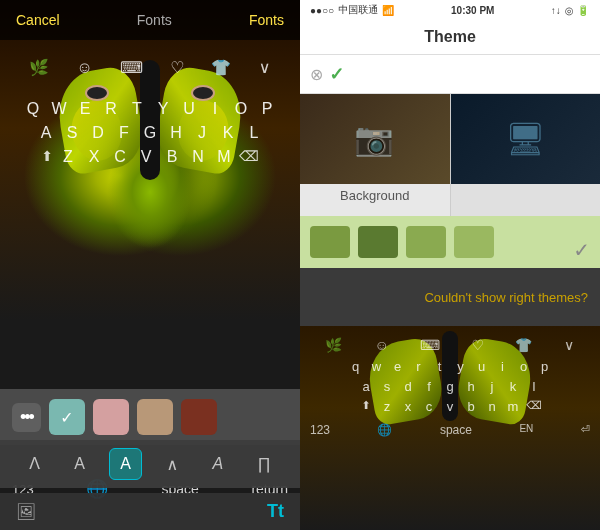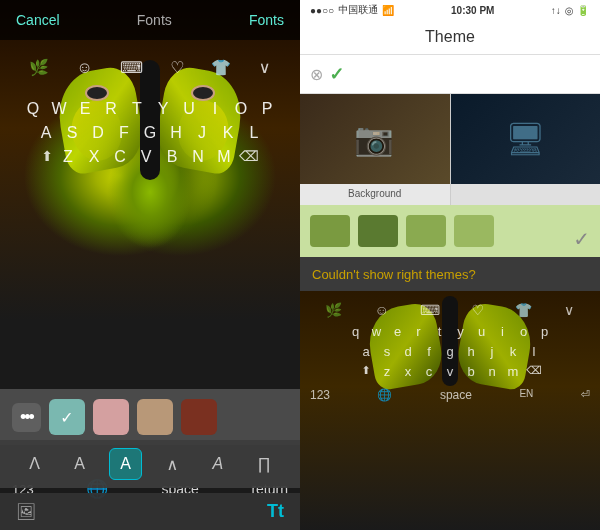--- a/index.html
+++ b/index.html
@@ -28,21 +28,21 @@
       justify-content: space-between;
       align-items: center;
       padding: 12px 16px;
       background: rgba(0,0,0,0.7);
       z-index: 10;
       position: absolute;
       top: 0; left: 0; right: 0;
     }
 
     .left-header-cancel, .left-header-save {
-      color: #5eead4;
+      color: #fde047;
       font-size: 14px;
       cursor: pointer;
     }
 
     .left-header-title {
       color: #aaa;
       font-size: 14px;
     }
 
     
@@ -347,21 +347,21 @@
       background: #fff;
       padding: 8px 14px;
       display: flex;
       justify-content: center;
       align-items: center;
       border-bottom: 1px solid #ddd;
     }
 
     .nav-title {
       font-size: 16px;
-      font-weight: 400;
+      font-weight: 700;
       color: #333;
     }
 
     
     .search-area {
       background: #fff;
       padding: 8px 10px;
       display: flex;
       align-items: center;
       gap: 6px;
@@ -417,23 +417,23 @@
     }
 
     .theme-preview-icon {
       position: relative;
       z-index: 2;
       font-size: 28px;
       opacity: 0.6;
     }
 
     .theme-label {
-      font-size: 10px;
+      font-size: 13px;
       color: #555;
-      padding: 4px 0 6px;
+      padding: 4px 0 13px;
       background: #e8e8e8;
       width: 100%;
       text-align: center;
     }
 
     
     .green-theme-row {
       display: flex;
       background: #c8e0a0;
       padding: 10px;
@@ -453,22 +453,22 @@
       position: absolute;
       bottom: 6px;
       right: 10px;
       color: #888;
       font-size: 20px;
     }
 
     
     .cant-show-msg {
       background: #3a3a3a;
-      padding: 8px 12px;
-      text-align: left;
+      padding: 20px 12px;
+      text-align: right;
     }
 
     .cant-show-text {
       color: #c8a000;
       font-size: 13px;
     }
 
     
     .right-keyboard {
       flex: 1;

